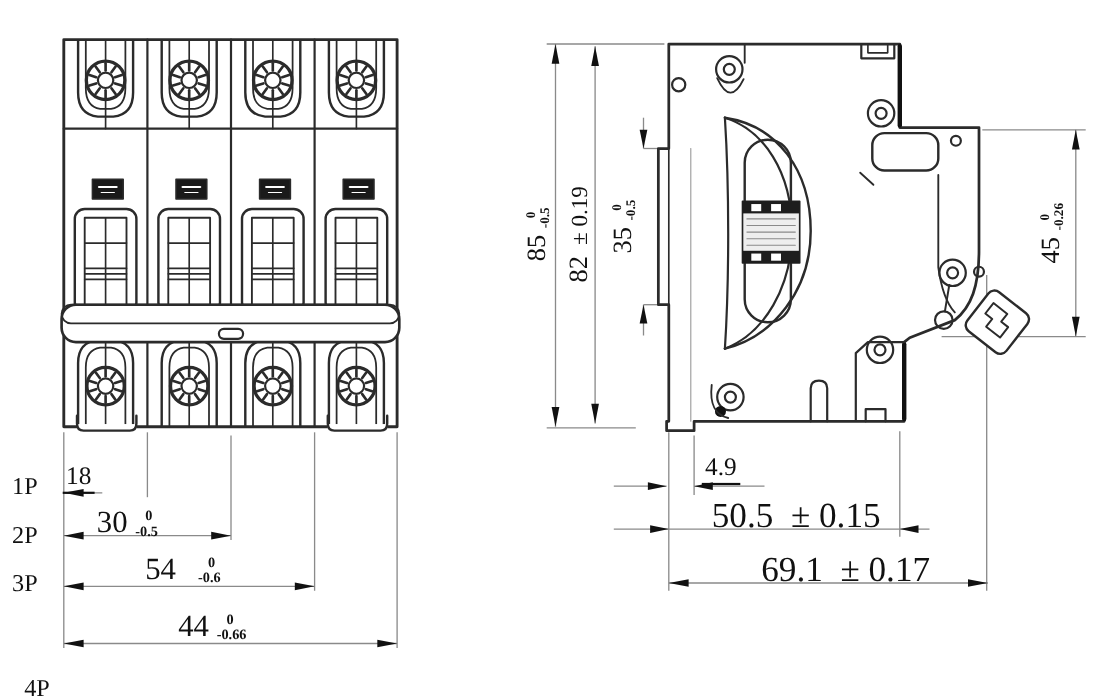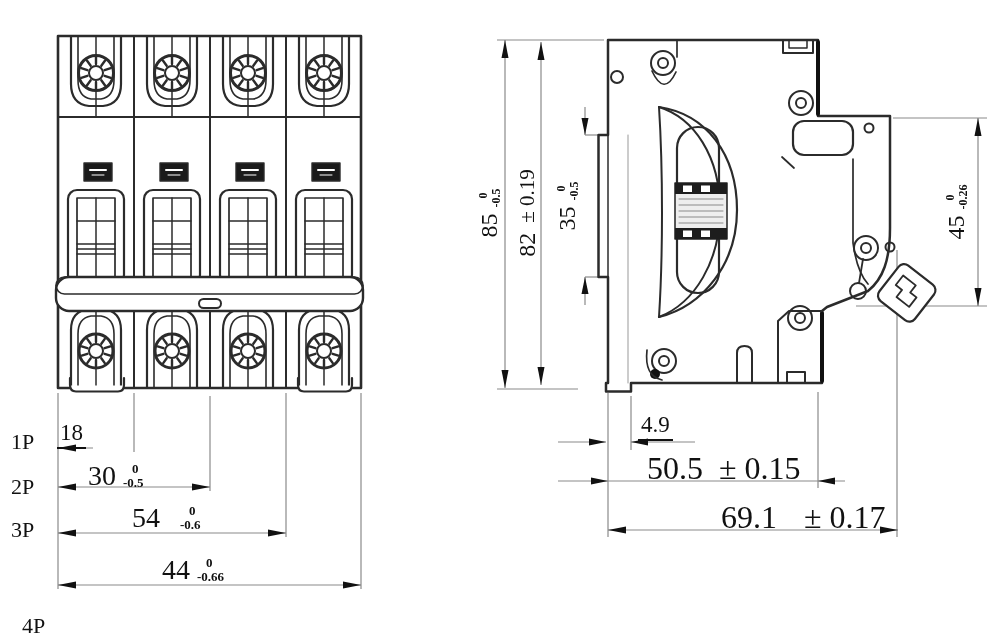--- a/index.html
+++ b/index.html
@@ -412,21 +412,21 @@
 
 <div class="dim-label v23" style="left:638px;top:412px;">
   <span class="underline">4.9</span>
 </div>
 
 <div class="dim-label v26" style="left:647px;top:450px;">
   <span>50.5</span>
       <span class="tol-inline">± 0.15</span>
 </div>
 
-<div class="dim-label v26" style="left:721px;top:499px;gap:11px;">
+<div class="dim-label v26" style="left:692px;top:499px;">
   <span>69.1</span>
       <span class="tol-inline">± 0.17</span>
 </div>
 
 <div class="dim-label v24 vrot" style="left:489px;top:213px;">
   <span>85</span>
   <span class="tolstack sm">
         <span class="t">0</span>
         <span>-0.5</span>
       </span>

